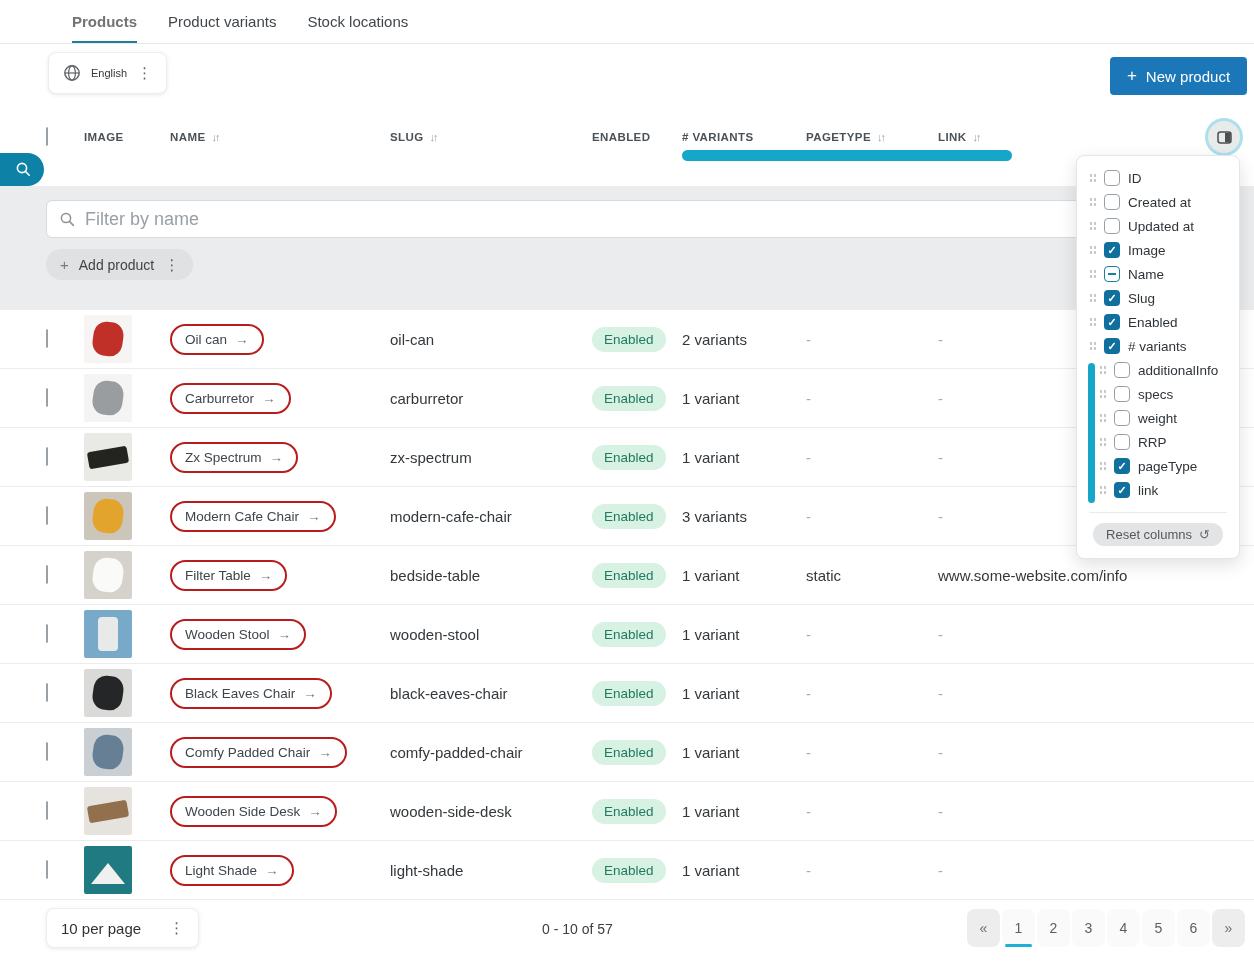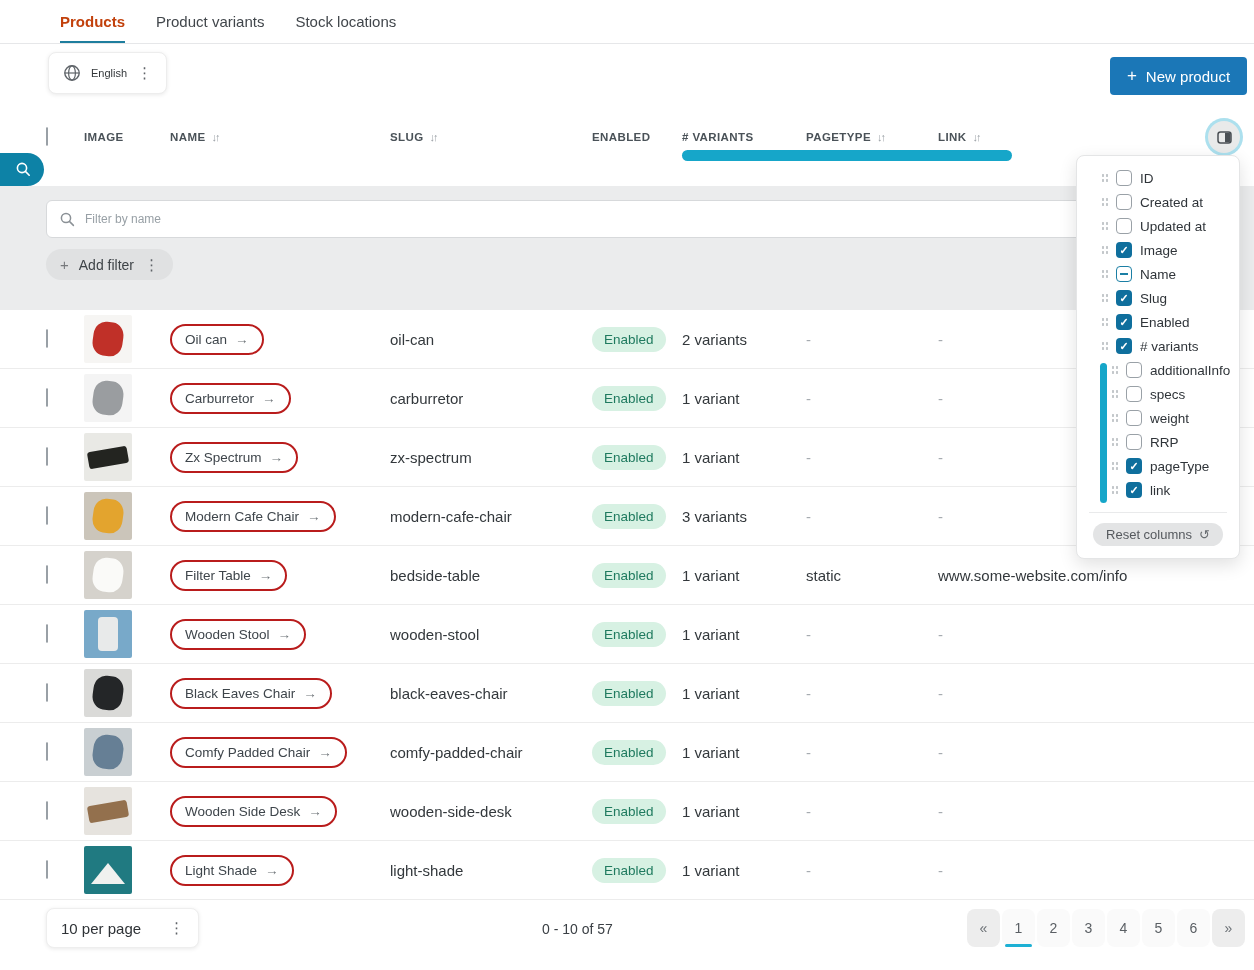--- a/index.html
+++ b/index.html
@@ -4,21 +4,21 @@
 <style>
   * { box-sizing: border-box; margin: 0; padding: 0; }
   html,body { background:#fff; }
   body { font-family: "Liberation Sans", sans-serif; }
   .page { position:relative; width:1254px; height:970px; background:#fff; overflow:hidden; }
 
   
   .tabbar { position:absolute; top:0; left:0; right:0; height:44px; border-bottom:1px solid #e6e7e9;
             display:flex; align-items:stretch; padding-left:60px; gap:31px; background:#fff; }
   .tab { display:flex; align-items:center; font-size:15px; color:#41464b; position:relative; cursor:pointer; }
-  .tab.active { color:#c2410c; font-weight:700; }
+  .tab.active { color:#737373; font-weight:700;margin-left:12px; }
   .tab.active::after { content:""; position:absolute; left:0; right:0; bottom:0; height:2px; background:#1e7e9e; }
 
   
   .english-pill { position:absolute; top:52px; left:48px; height:42px; background:#fff;
     border:1px solid #ededed; border-radius:8px; box-shadow:0 1px 4px rgba(0,0,0,.09);
     display:flex; align-items:center; gap:10px; padding:0 14px; cursor:pointer; }
   .english-pill .lbl { font-size:11px; color:#33373a; }
   .dots { color:#5f6368; font-size:15px; letter-spacing:0; }
   .new-product { position:absolute; top:57px; right:7px; width:137px; height:38px; background:#1b77b7;
     color:#fff; border-radius:4px; display:flex; align-items:center; justify-content:center; gap:9px;
@@ -38,21 +38,21 @@
     background:#e9eaea; box-shadow:0 0 0 3px #ace0ee; display:flex; align-items:center; justify-content:center;
     cursor:pointer; z-index:4; }
 
   
   .search-pill { position:absolute; top:153px; left:-22px; width:66px; height:33px; border-radius:17px;
     background:#0d82a6; display:flex; align-items:center; justify-content:flex-end; padding-right:12px;
     z-index:2; cursor:pointer; }
   .filterpanel { position:absolute; top:186px; left:0; right:0; height:124px; background:#ebeced; }
   .filter-input { position:absolute; top:14px; left:46px; right:14px; height:38px; background:#fff;
     border:1px solid #d7d9db; border-radius:6px; display:flex; align-items:center; padding:0 12px; gap:9px; }
-  .filter-input input { border:none; outline:none; flex:1; font-size:12px; color:#33373a;
+  .filter-input input { border:none; outline:none; flex:1; font-size:18px; color:#33373a;
     font-family:"Liberation Sans", sans-serif; background:transparent; }
   .filter-input input::placeholder { color:#98a0a6; }
   .add-filter { position:absolute; top:63px; left:46px; height:31px; background:#e0e1e2; border-radius:16px;
     display:flex; align-items:center; gap:10px; padding:0 14px; font-size:14px; color:#3f4448; cursor:pointer; }
   .add-filter .plus { color:#77797c; font-size:15px; }
 
   
   .rows { position:absolute; top:310px; left:0; right:0; background:#fff; }
   .row { height:59px; border-bottom:1px solid #ececec; }
   .thumb { width:48px; height:48px; border-radius:2px; overflow:hidden; background:var(--bg);
@@ -68,21 +68,21 @@
   .chip .arr { color:#6d7378; }
   .slug, .variants, .pagetype, .linkcell { font-size:15px; color:#33383c; }
   .muted { color:#a6abb0; }
   .badge { display:inline-flex; padding:5px 12px; border-radius:14px; background:#d7f1e3; color:#1f7a5f;
     font-size:13.5px; width:max-content; }
 
   
   .colmenu { position:absolute; top:155px; left:1076px; width:164px; background:#fff;
     border:1px solid #e4e5e6; border-radius:8px; box-shadow:0 6px 18px rgba(0,0,0,.12); z-index:10;
     padding:10px 0 12px; }
-  .colmenu .items { position:relative;margin-left:12px; }
+  .colmenu .items { position:relative; }
   .item { height:24px; display:flex; align-items:center; gap:8px; padding-left:12px; font-size:13.5px;
     color:#2f3439; cursor:pointer; }
   .item.grouped { padding-left:22px; }
   .handle { width:7px; height:10px; flex:none;
     background-image:radial-gradient(circle, #c3c7ca 1.1px, transparent 1.3px); background-size:4px 5px; }
   .menu-cb { width:16px; height:16px; border-radius:4px; flex:none; display:flex; align-items:center;
     justify-content:center; }
   .menu-cb.unchecked { border:1.5px solid #9aa1a7; background:#fff; }
   .menu-cb.checked { background:#0f6f9d; color:#fff; font-size:11px; font-weight:700; }
   .menu-cb.indeterminate { border:1.5px solid #1b7fa5; }
@@ -198,21 +198,21 @@
   <div class="filterpanel">
     <div class="filter-input">
       <svg width="17" height="17" viewBox="0 0 17 17">
         <circle cx="7" cy="7" r="4.6" fill="none" stroke="#8b9196" stroke-width="1.5"></circle>
         <line x1="10.4" y1="10.4" x2="14.4" y2="14.4" stroke="#8b9196" stroke-width="1.5" stroke-linecap="round"></line>
       </svg>
       <input type="text" value="" placeholder="Filter by name" style="">
     </div>
     <div class="add-filter">
       <span class="plus">+</span>
-      <span>Add filter</span>
+      <span>Add product</span>
       <span class="dots">⋮</span>
     </div>
   </div>
 
   <div class="rows">
   <div class="row grid">
     <div><span class="cb"></span></div>
     <div>
           <div class="thumb blob" style="--bg: #f6f5f3; --fg: #c03028;">
             <div class="obj"></div>

